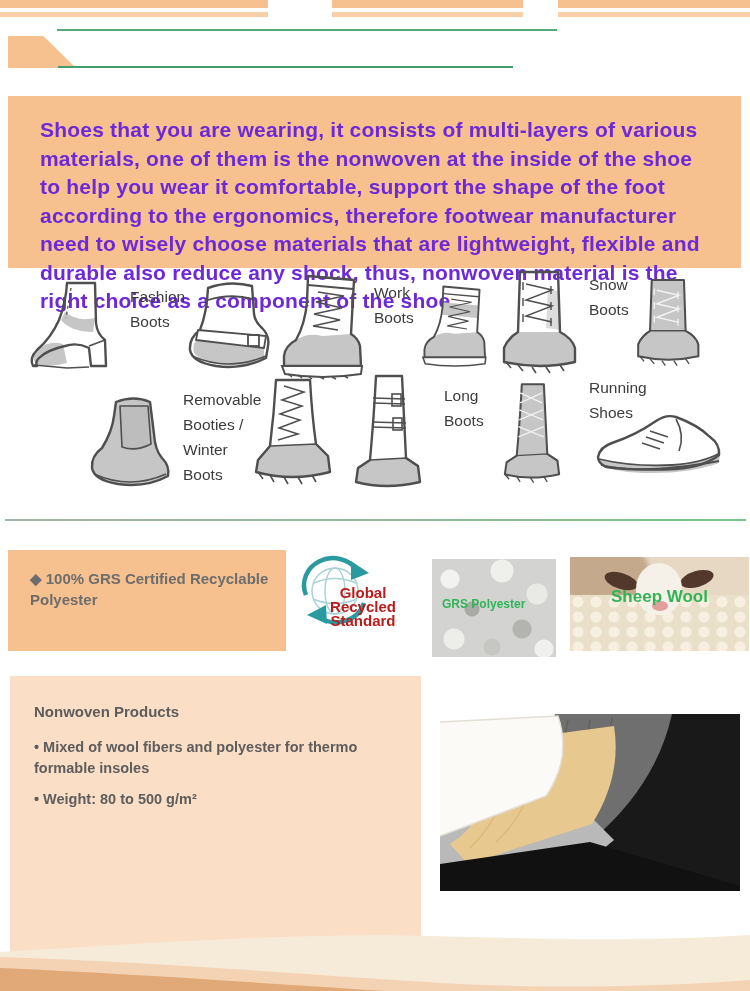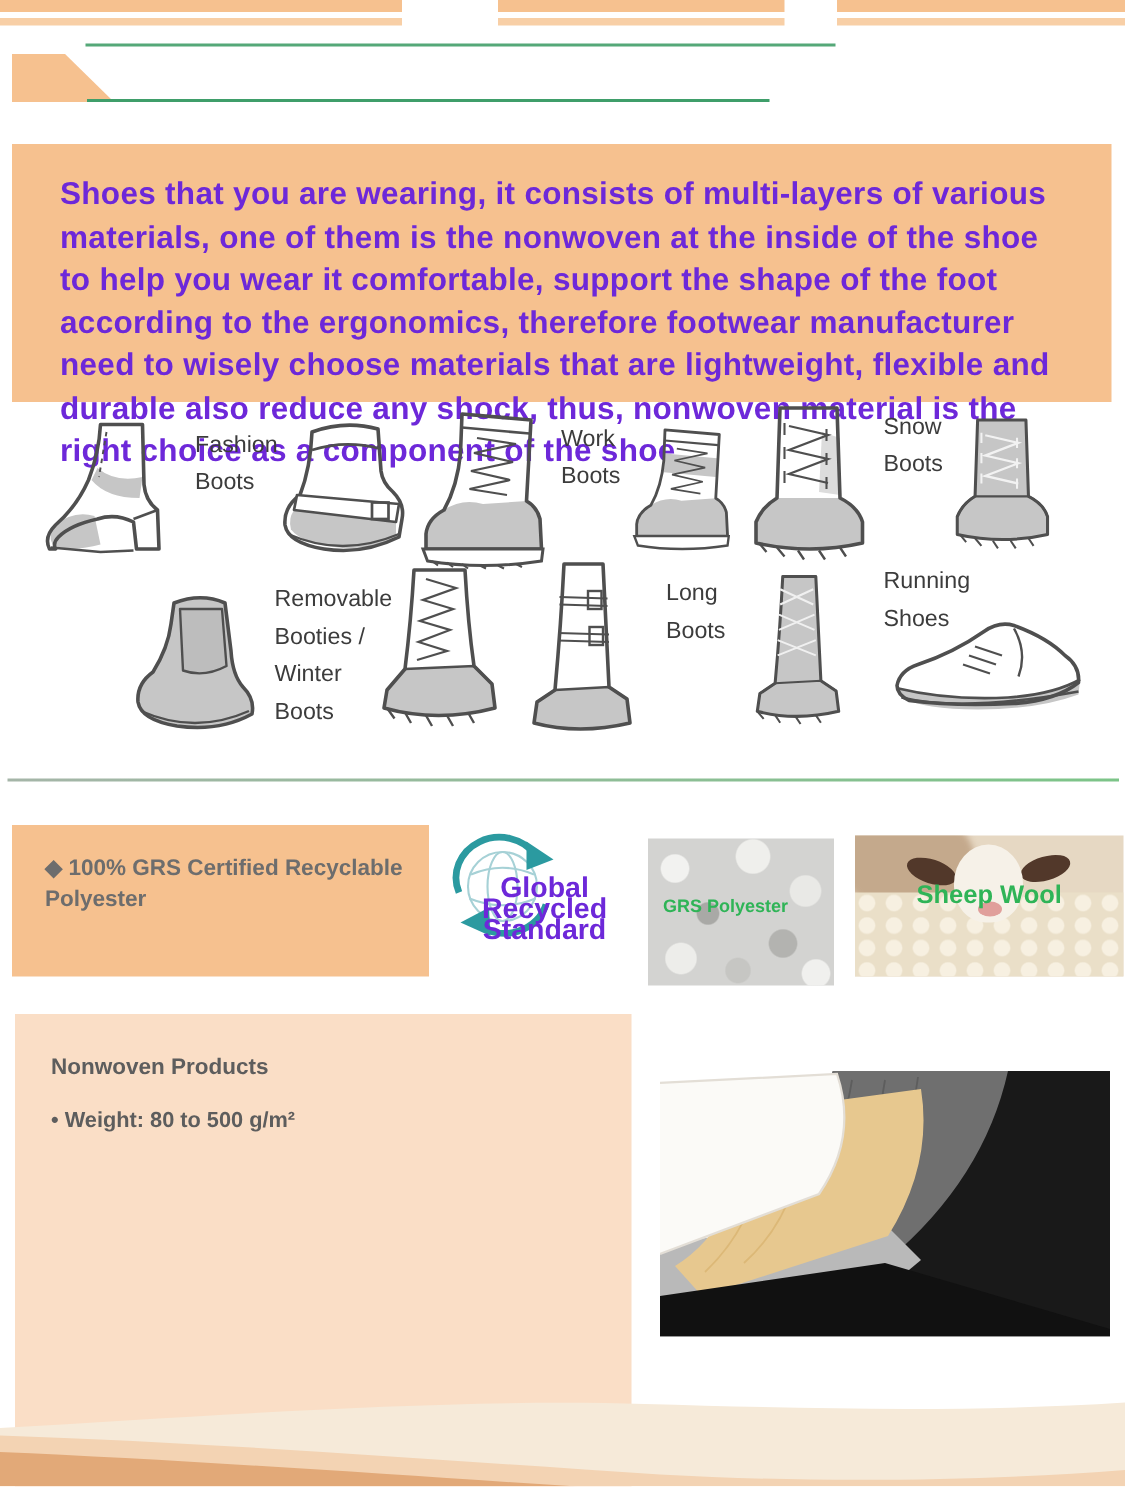--- a/index.html
+++ b/index.html
@@ -31,22 +31,22 @@
   .divider{position:absolute;left:5px;top:519px;width:741px;height:2px;
            background:linear-gradient(to right,#a5b5a8,#7cc488);}
 
   
   .mat-box{position:absolute;left:8px;top:550px;width:278px;height:101px;background:#f6c18f;}
   .mat-bullet{margin:0 14px 0 22px;font-size:15px;font-weight:bold;color:#6d6d6d;line-height:21px;}
   .mat-bullet.first{padding-top:18px;}
   .mat-bullet.second{padding-top:15px;}
 
   .logo-box{position:absolute;left:293px;top:553px;width:130px;height:95px;background:#ffffff;}
-  .logo-text{position:absolute;left:14px;top:33px;width:112px;text-align:center;color:#6d28d9;
-             font-size:19px;font-weight:bold;line-height:14px;}
+  .logo-text{position:absolute;left:14px;top:33px;width:112px;text-align:center;color:#b91c1c;
+             font-size:15px;font-weight:bold;line-height:14px;}
   .logo-text .l2{display:block;}
 
   .img-poly{position:absolute;left:432px;top:559px;width:124px;height:98px;background:#d3d3d1;
     background-image:
       radial-gradient(circle at 18px 20px,#f2f2f0 9px,rgba(255,255,255,0) 10px),
       radial-gradient(circle at 70px 12px,#efefec 11px,rgba(255,255,255,0) 12px),
       radial-gradient(circle at 105px 35px,#e9e9e6 10px,rgba(255,255,255,0) 11px),
       radial-gradient(circle at 40px 50px,#a9a9a6 7px,rgba(255,255,255,0) 8px),
       radial-gradient(circle at 90px 70px,#b3b3b0 9px,rgba(255,255,255,0) 10px),
       radial-gradient(circle at 22px 80px,#ededea 10px,rgba(255,255,255,0) 11px),
@@ -257,20 +257,21 @@
     <div class="sheep-ear left"></div>
     <div class="sheep-ear right"></div>
     <div class="sheep-face"></div>
     <div class="sheep-nose"></div>
     <div class="cap-wool">Sheep Wool</div>
   </div>
 
   <div class="prod-box">
     <div class="prod-inner">
       <div class="prod-heading">Nonwoven Products</div>
+      <div class="prod-item gap">• Mixed of wool fibers and polyester for thermo formable insoles</div>
       <div class="prod-item">• Weight: 80 to 500 g/m²</div>
     </div>
   </div>
 
   <div class="img-fabric">
     <svg viewBox="0 0 300 177">
       <path d="M170 0 L300 0 L300 177 L0 177 L0 146 L150 122 Z" fill="#191919"></path>
       <path d="M115 0 L232 0 Q216 72 152 126 L38 166 L18 146 Q82 118 98 56 Q108 24 115 0 Z" fill="#6f6f6f"></path>
       <path d="M128 6 Q118 70 70 120 M150 6 Q140 74 92 128 M172 4 Q162 78 116 132" stroke="#5d5d5d" stroke-width="1.2" fill="none"></path>
       <path d="M0 116 L142 94 L174 126 L150 146 L0 164 Z" fill="#b9b9b9"></path>

